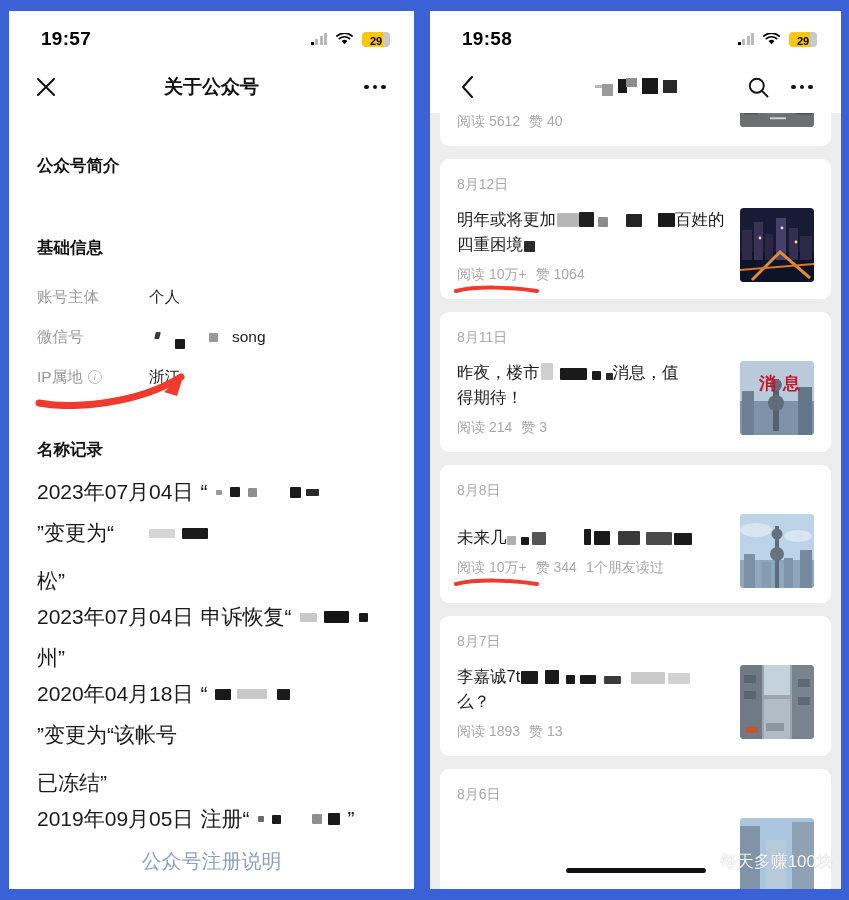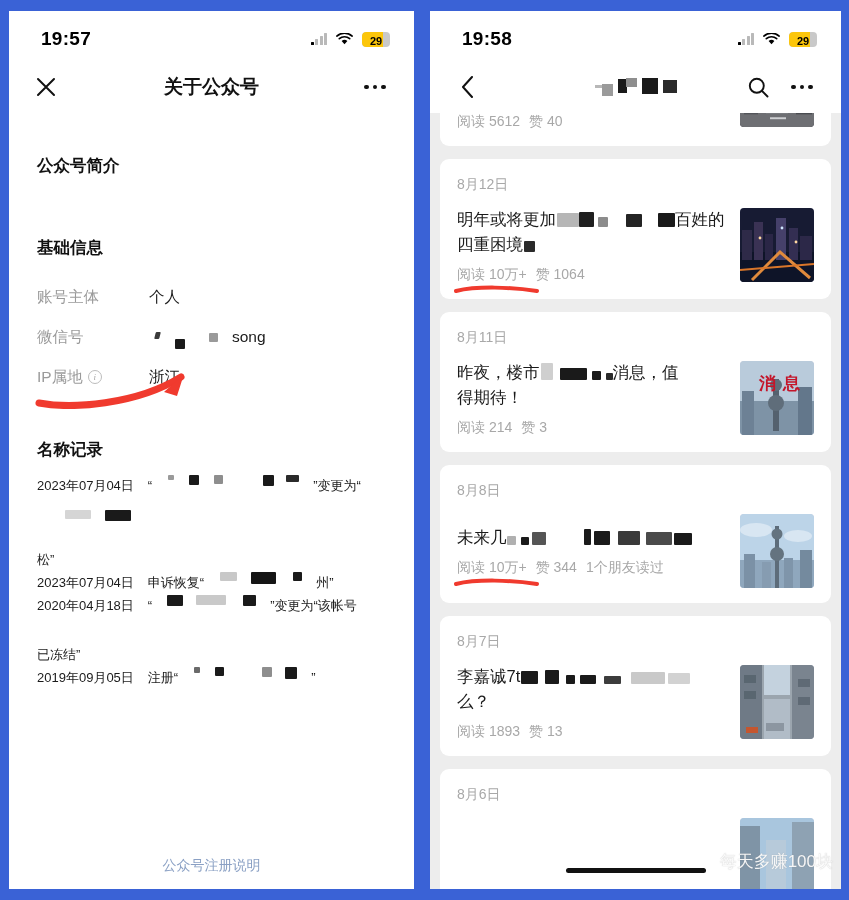--- a/index.html
+++ b/index.html
@@ -116,28 +116,28 @@
     display: flex; align-items: center; gap: 5px;
   }
   .info-value { font-size: 15.5px; color: #1a1a1a; display:flex; align-items:center; gap:6px;}
   .i-circle {
     width: 14px; height: 14px; border: 1px solid #bcbcbc; border-radius: 50%;
     font-size: 9px; color:#a8a8a8; display:flex; align-items:center; justify-content:center;
     font-style: italic; font-family: "Liberation Serif", serif;
   }
 
   .rec-line {
-    font-size: 13px; color: #1a1a1a; line-height: 1.62;
-    display: flex; flex-wrap: wrap; gap: 14px;
+    font-size: 21px; color: #1a1a1a; line-height: 1.62;
+    display: flex; flex-wrap: wrap; align-items: center; gap: 7px;
     margin-bottom: 2px;
   }
 
   .footer-link {
     position: absolute; left: 0; right: 0; bottom: 56px;
-    text-align: center; font-size: 14px; color: #8aa0c4;
+    text-align: center; font-size: 20px; color: #8aa0c4;
   }
 
   
   .arrow-ann { position: absolute; pointer-events: none; }
 
   
   .rp-body {
     background: #EDEDED;
     height: 776px;
     overflow: hidden;

